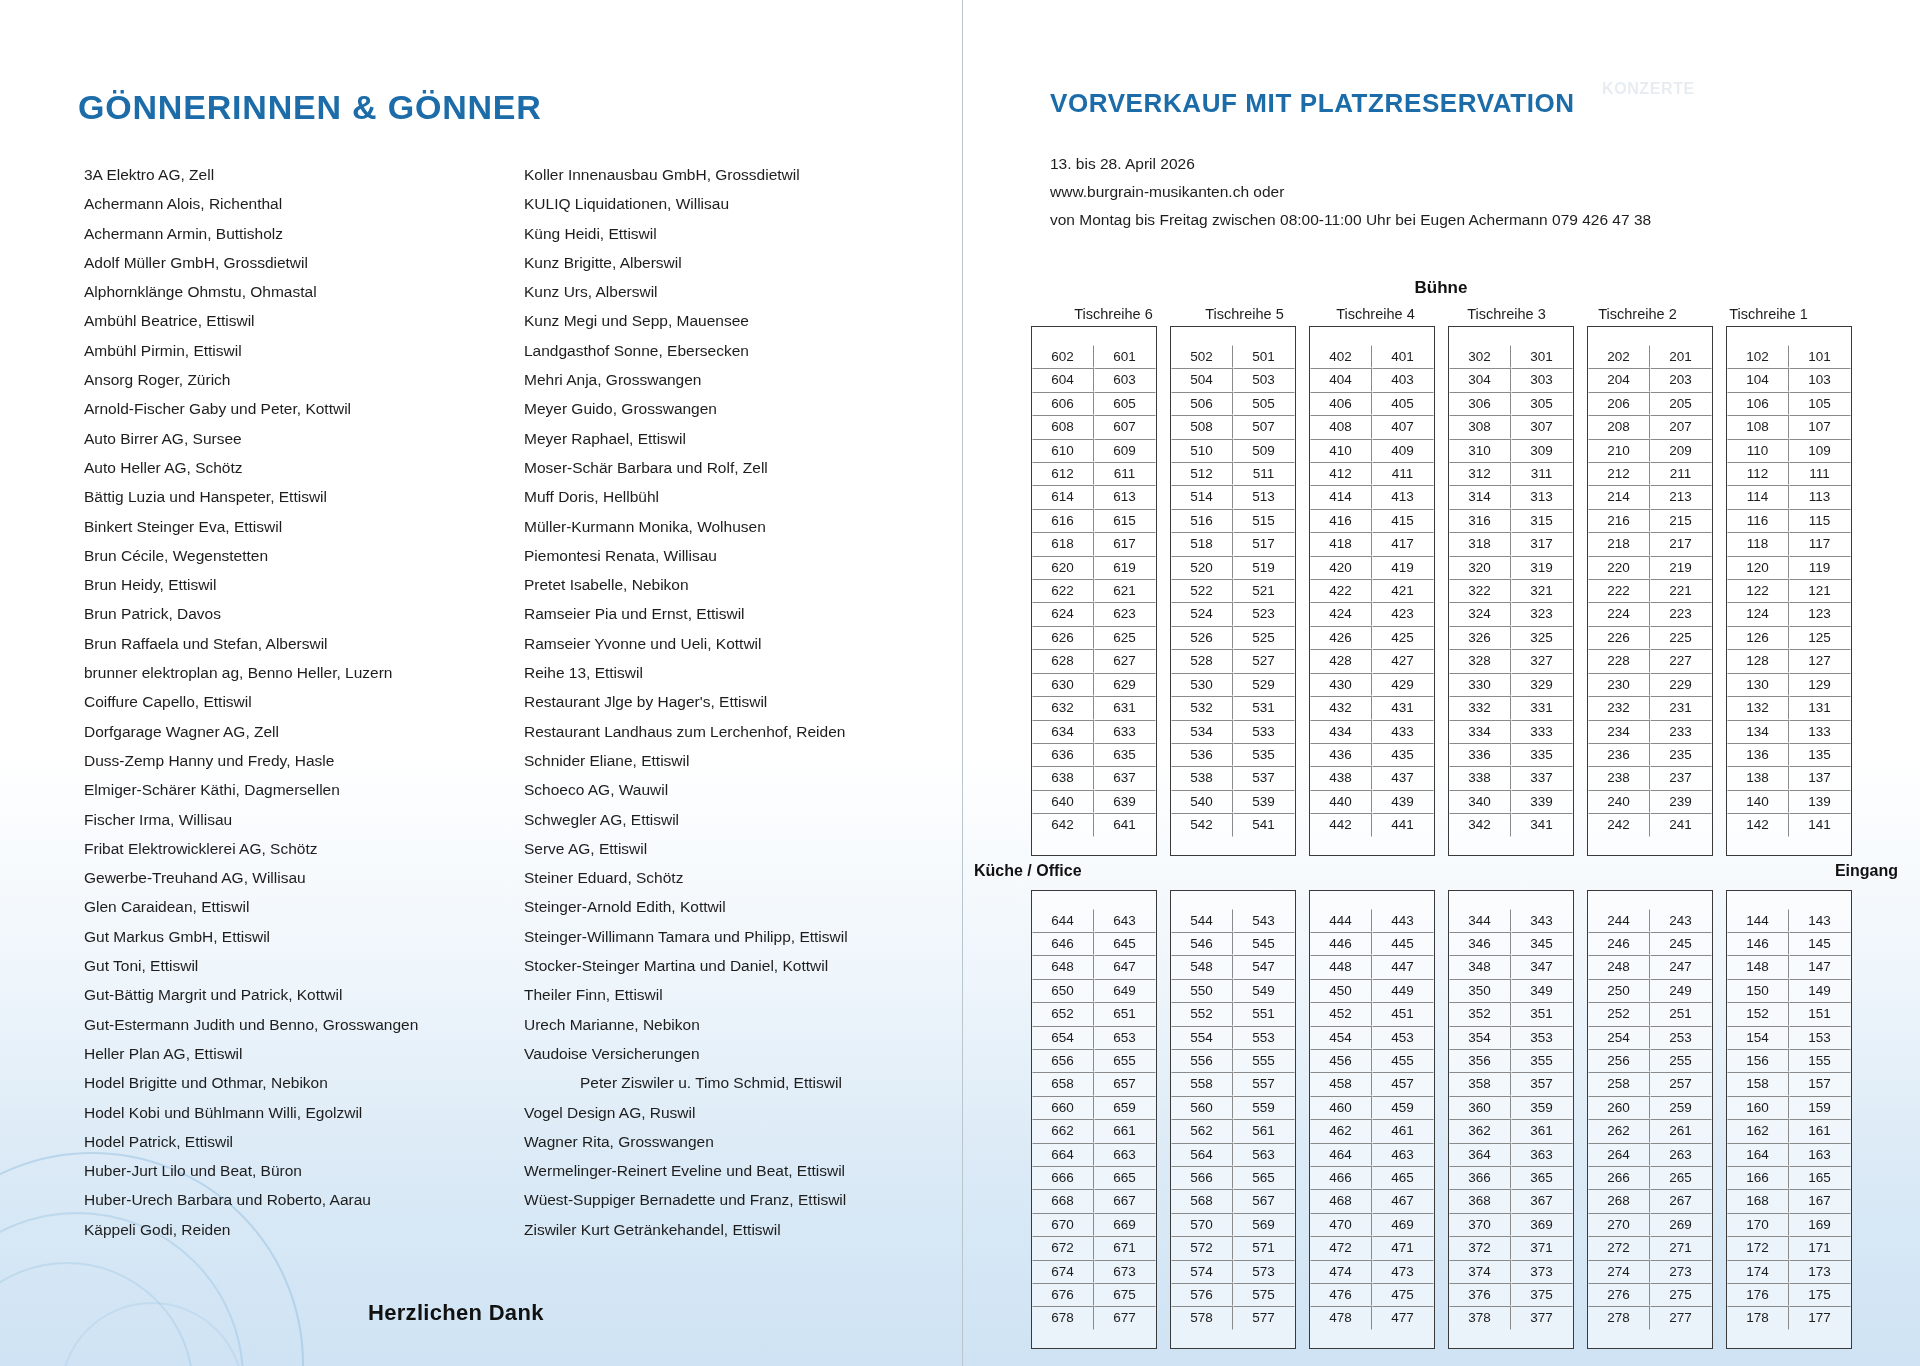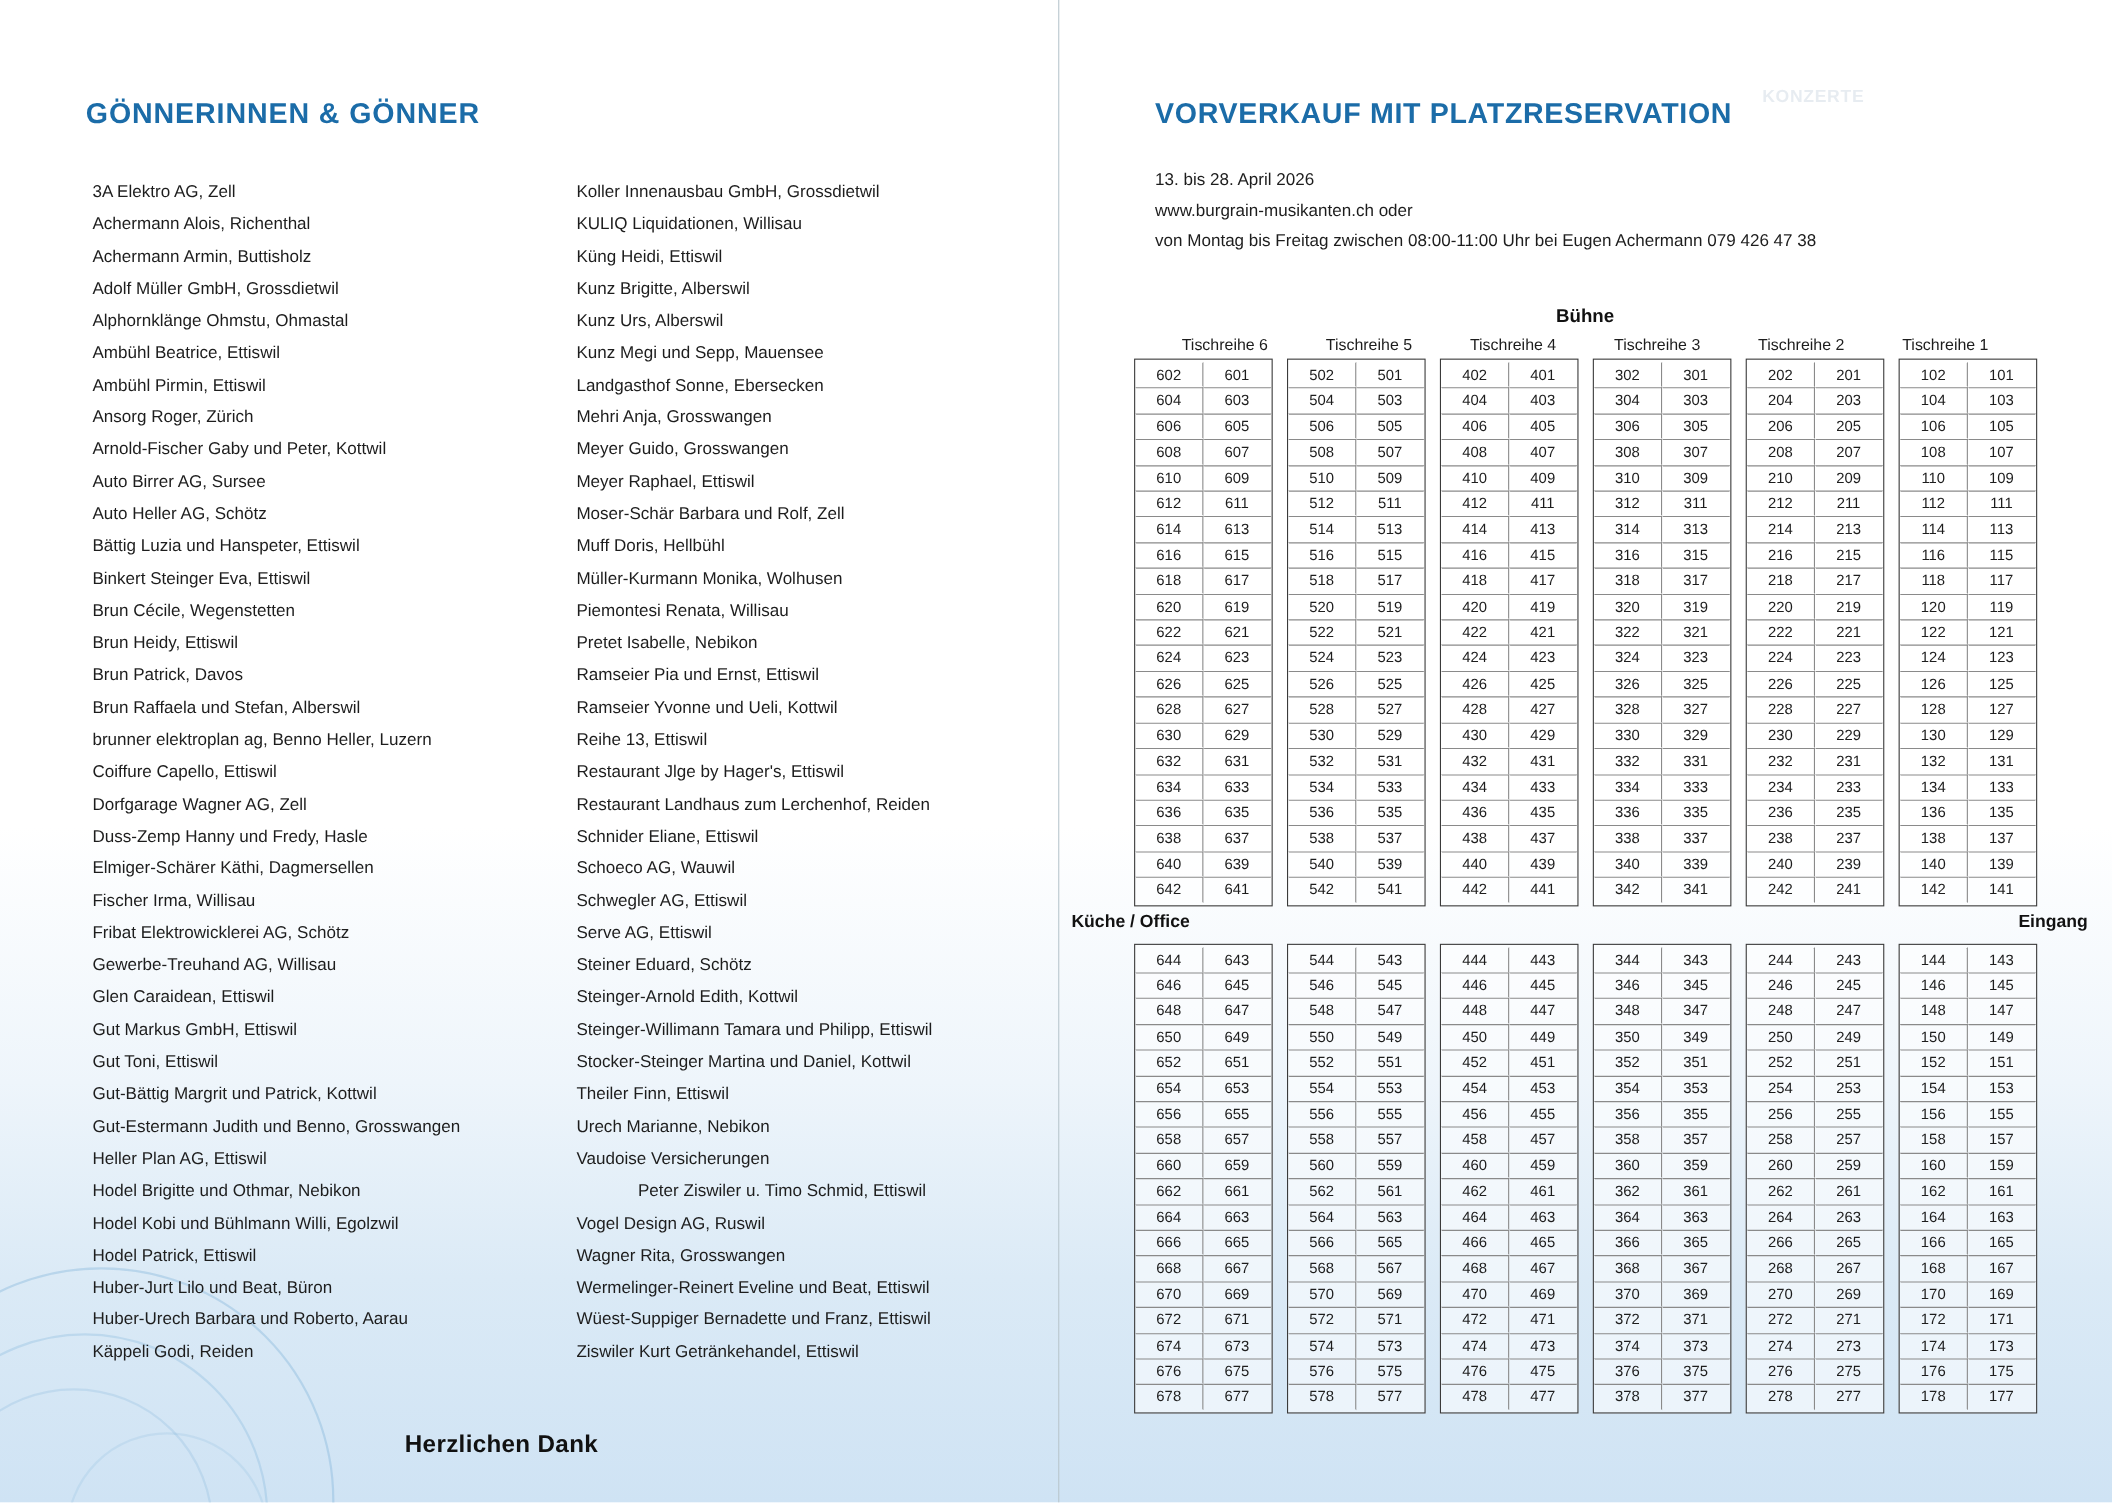--- a/index.html
+++ b/index.html
@@ -43,21 +43,21 @@
 
   
   .left {
     position: absolute;
     left: 0; top: 0;
     width: 962px; height: 1366px;
   }
   .h-left {
     position: absolute;
     left: 78px; top: 88px;
-    font-size: 26px;
+    font-size: 34px;
     font-weight: bold;
     letter-spacing: 0.8px;
     color: #1b6ca8;
   }
   .donors {
     position: absolute;
     left: 84px; top: 160px;
     width: 880px;
     display: flex;
     gap: 0px;
@@ -140,21 +140,21 @@
   }
   .blocks {
     display: flex;
     justify-content: center;
     gap: 13px;
     margin-top: 4px;
   }
   .block {
     width: 124px;
     border: 1.5px solid #3a3a3a;
-    padding: 2px 0;
+    padding: 18px 0;
     background: rgba(255,255,255,0.55);
   }
   .seatrow {
     display: flex;
   }
   .seat {
     width: 50%;
     text-align: center;
     font-size: 13.5px;
     line-height: 21.4px;

